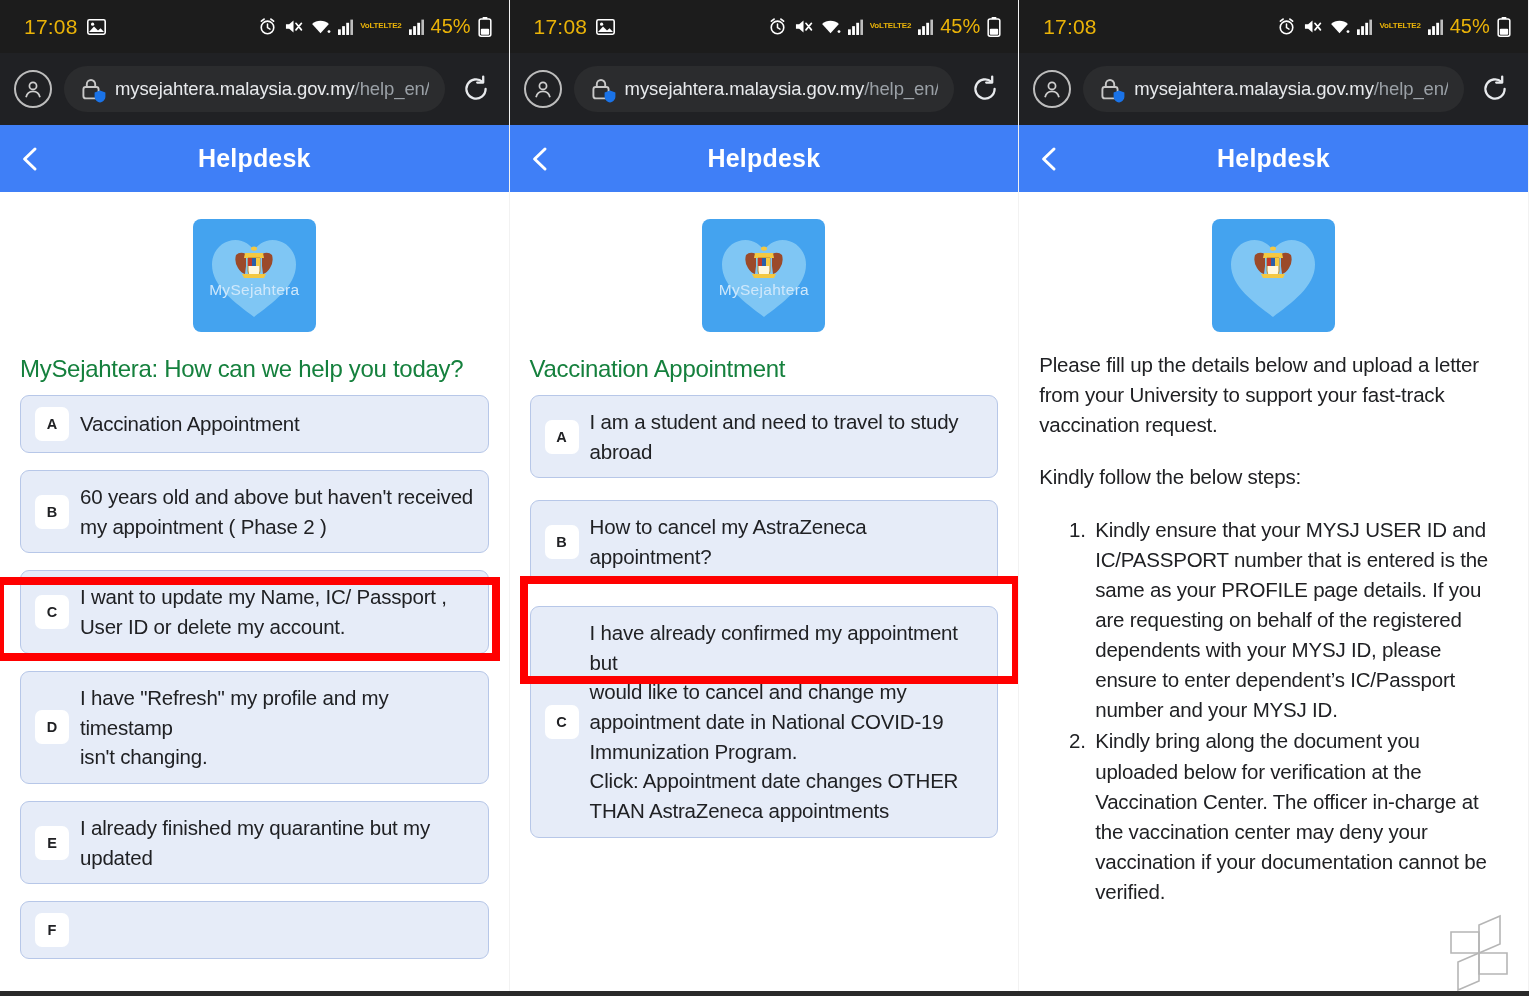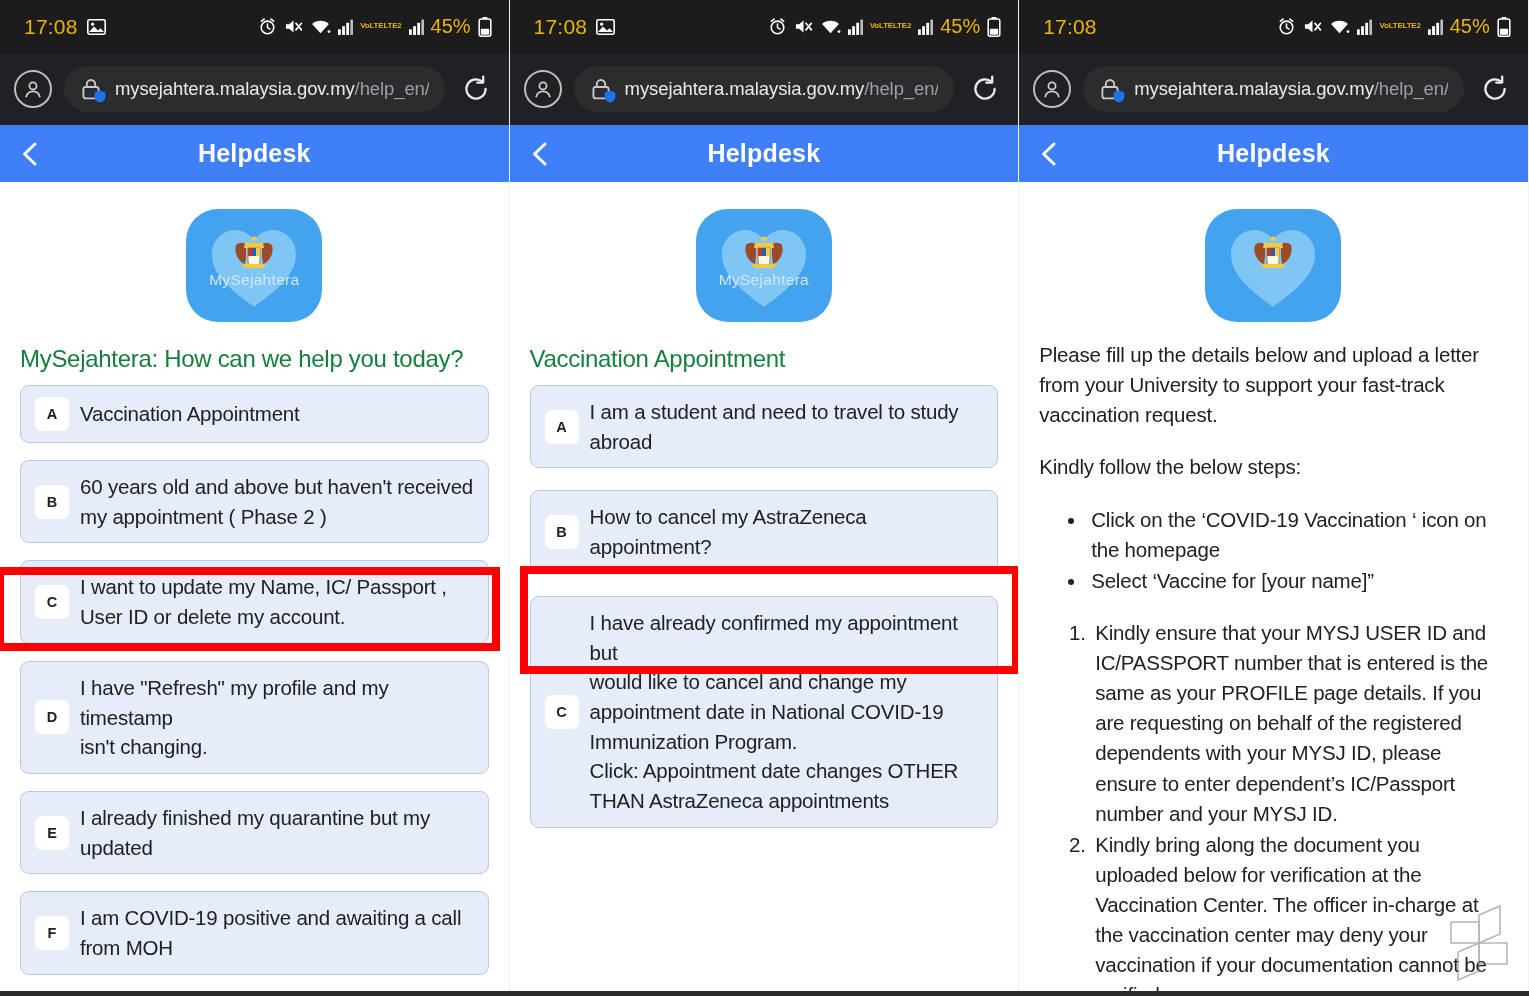--- a/index.html
+++ b/index.html
@@ -36,32 +36,32 @@
              overflow:hidden; }
   .lock-wrap { position:relative; width:22px; height:24px; flex:0 0 22px; }
   .shield-badge { position:absolute; right:-4px; bottom:-1px; width:12px; height:13px; }
   .url-text { font-size:18.5px; color:#e8eaed; white-space:nowrap; overflow:hidden;
               letter-spacing:-0.1px; }
   .url-text .path { color:#9aa0a6; }
   .reload-btn { width:38px; height:38px; flex:0 0 38px; display:flex;
                 align-items:center; justify-content:center; }
 
   
-  .appbar { height:57px; background:#3f7ff7; display:flex; align-items:center;
+  .appbar { height:67px; background:#3f7ff7; display:flex; align-items:center;
             position:relative; }
   .back-chevron { position:absolute; left:14px; width:34px; height:34px;
                   display:flex; align-items:center; justify-content:center; }
   .appbar-title { width:100%; text-align:center; color:#fff; font-size:25px;
                   font-weight:700; letter-spacing:0.2px; }
 
   
   .content { position:relative; height:814px; background:#fff; padding:0 20px; }
 
   .logo-wrap { display:flex; justify-content:center; padding-top:27px; }
-  .applogo { width:136px; height:113px; border-radius:32px; background:#44a3ef;
+  .applogo { width:123px; height:113px; border-radius:8px; background:#44a3ef;
              position:relative; overflow:hidden; }
   .applogo .heart { position:absolute; left:50%; top:14px; transform:translateX(-50%); }
   .applogo .crest { position:absolute; left:50%; top:27px; transform:translateX(-50%); }
   .applogo .brand { position:absolute; left:0; right:0; top:62px; text-align:center;
                     color:#cfe8fb; font-size:15.5px; letter-spacing:0.3px; }
 
   .section-title { font-size:24px; color:#15803d; font-weight:400;
                    margin-top:23px; letter-spacing:-0.3px; }
 
   .cards { margin-top:12px; }
@@ -258,24 +258,20 @@
         </div>
         <div class="card">
           <div class="badge">E</div>
           <div class="card-text">
             <span class="ln">I already finished my quarantine but my</span>
             <span class="ln">updated</span>
           </div>
         </div>
         <div class="card">
           <div class="badge">F</div>
-          <div class="card-text">
-            <span class="ln">I am COVID-19 positive and awaiting a call</span>
-            <span class="ln">from MOH</span>
-          </div>
         </div>
       </div>
 
       <div class="redbox" id="redbox-1"></div>
     </div>
   </div>
 
   <div class="panel">
 
     <div class="statusbar">
@@ -552,24 +548,20 @@
               <path d="M10 28h24l-2 4H12z" fill="#f4c842"></path>
             </svg>
           </span>
           <span class="brand"></span>
         </div>
       </div>
 
       <div class="prose">
         <p>Please fill up the details below and upload a letter from your University to support your fast-track vaccination request.</p>
         <p>Kindly follow the below steps:</p>
-        <ul>
-          <li>Click on the ‘COVID-19 Vaccination ‘ icon on the homepage</li>
-          <li>Select ‘Vaccine for [your name]”</li>
-        </ul>
         <ol>
           <li>Kindly ensure that your MYSJ USER ID and IC/PASSPORT number that is entered is the same as your PROFILE page details. If you are requesting on behalf of the registered dependents with your MYSJ ID, please ensure to enter dependent’s IC/Passport number and your MYSJ ID.</li>
           <li>Kindly bring along the document you uploaded below for verification at the Vaccination Center. The officer in-charge at the vaccination center may deny your vaccination if your documentation cannot be verified.</li>
         </ol>
       </div>
 
       <div class="watermark">
         <svg width="72" height="78" viewBox="0 0 72 78">
           <g fill="none" stroke="#7a7a7a" stroke-width="1.6">
             <path d="M36 39 L36 11 L57 2 L57 30 Z"></path>

